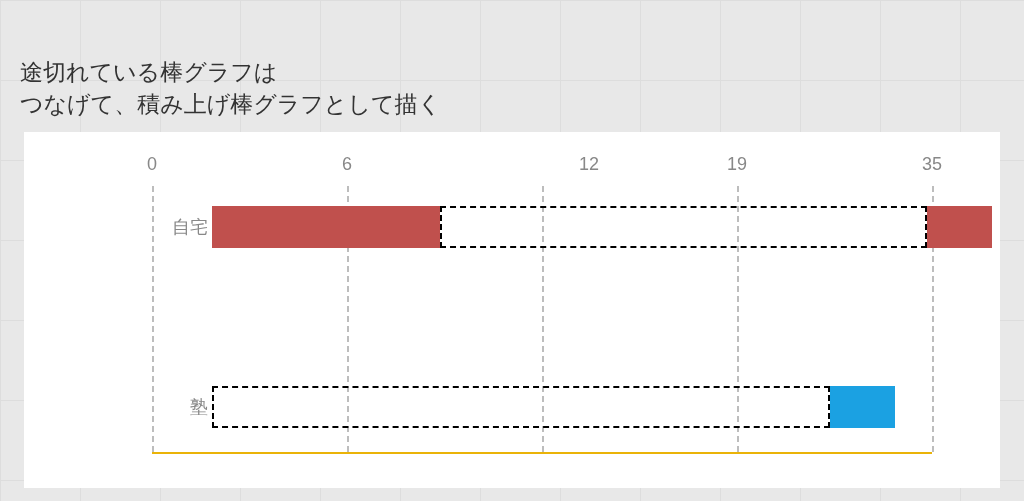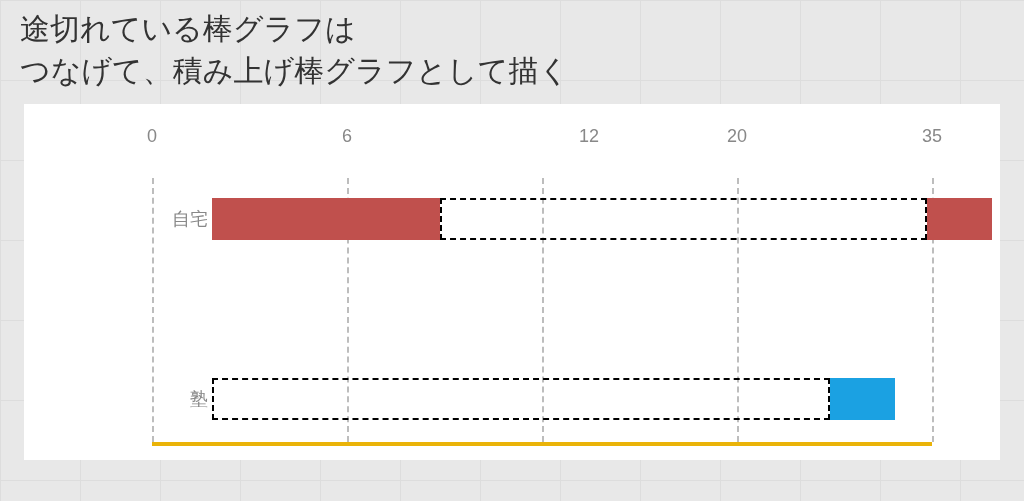--- a/index.html
+++ b/index.html
@@ -9,43 +9,44 @@
     background: #e8e8e8;
     background-image:
       linear-gradient(#ddd 1px, transparent 1px),
       linear-gradient(90deg, #ddd 1px, transparent 1px);
     background-size: 80px 80px;
     font-family: "Meiryo", "Hiragino Sans", sans-serif;
     overflow: hidden;
   }
   .heading {
     padding: 8px 20px 12px 20px;
-    font-size: 30px;
+    font-size: 23px;
     color: #333;
     line-height: 1.4;
     white-space: pre-line;
+    margin-top: 48px;
   }
   .chart-outer {
     background: #fff;
     margin: 0 24px;
     padding: 18px 30px 30px 30px;
   }
   .chart-area {
     position: relative;
     width: 840px;
     height: 308px;
     margin: 0 auto;
   }
   .plot {
     position: absolute;
     left: 60px;
-    top: 56px;
+    top: 36px;
     width: 780px;
     height: 268px;
-    border-bottom: 4px solid #eab308;
+    border-bottom: 2px solid #eab308;
   }
   .vgrid {
     position: absolute;
     top: 0;
     bottom: 0;
     width: 0;
     border-left: 2px dashed #bdbdbd;
   }
   .xaxis {
     position: absolute;
@@ -98,21 +99,21 @@
 
 <div class="heading">途切れている棒グラフは
 つなげて、積み上げ棒グラフとして描く</div>
 
 <div class="chart-outer">
   <div class="chart-area">
     <div class="xaxis" id="xaxis">
         <div class="xtick" style="left: 0px;">0</div>
         <div class="xtick" style="left: 195px;">6</div>
         <div class="xtick" style="left: 390px; margin-left: 47px;">12</div>
-        <div class="xtick" style="left: 585px;">20</div>
+        <div class="xtick" style="left: 585px;">19</div>
         <div class="xtick" style="left: 780px;">35</div>
       </div>
     <div class="plot" id="plot">
         <div class="vgrid" style="left: 0px;"></div>
         <div class="vgrid" style="left: 195px;"></div>
         <div class="vgrid" style="left: 390px;"></div>
         <div class="vgrid" style="left: 585px;"></div>
         <div class="vgrid" style="left: 780px;"></div>
         <div class="row" style="top: 20px;">
           <div class="rowlabel">自宅</div>

